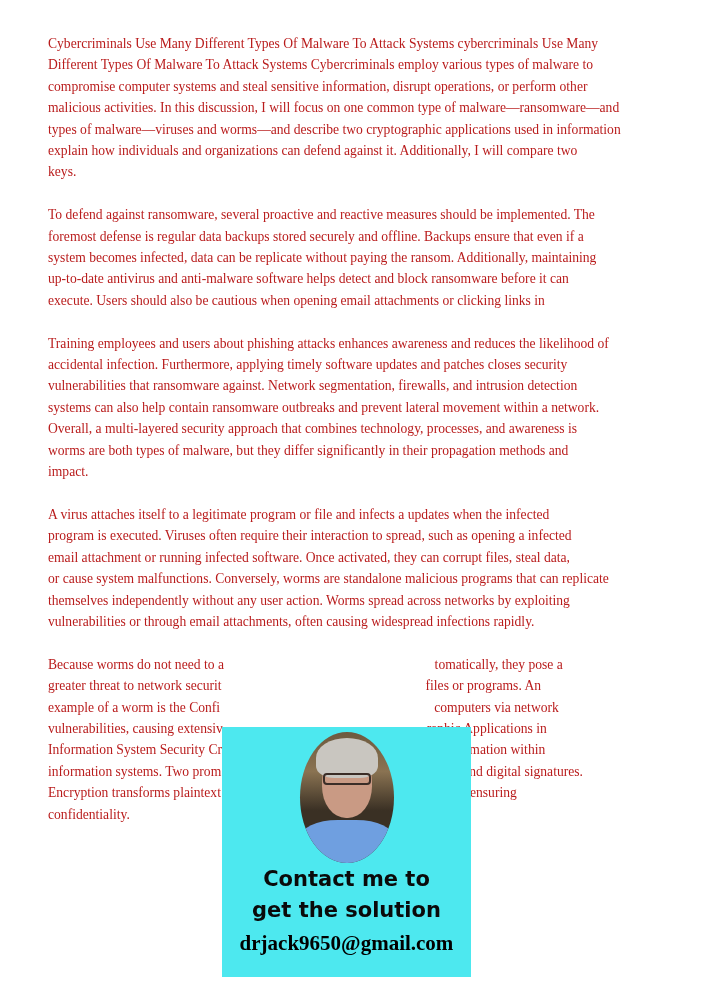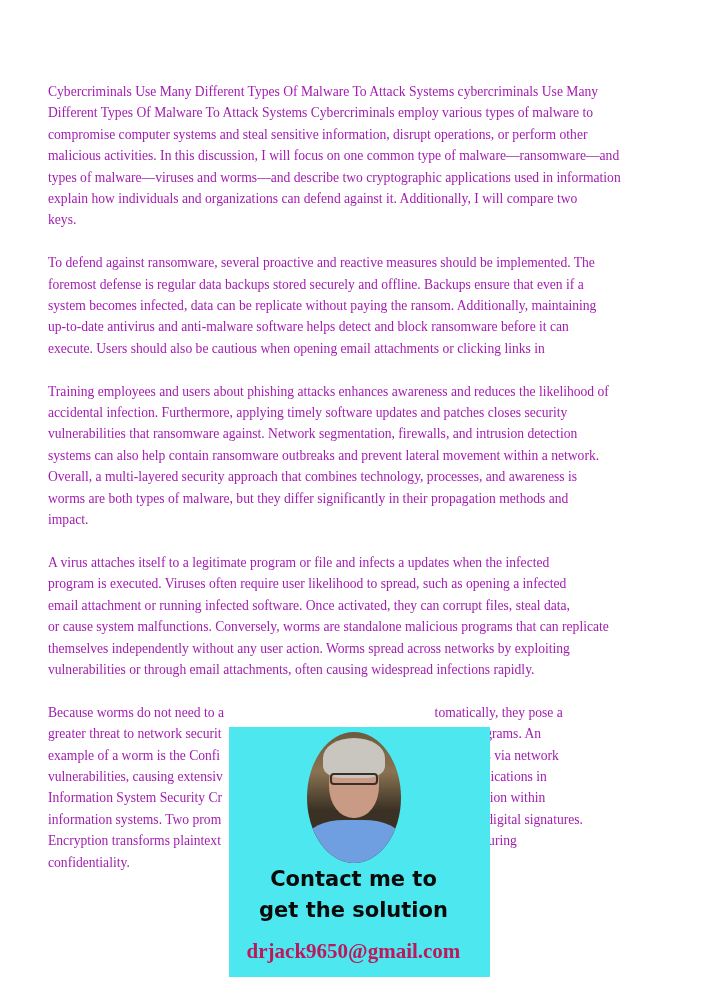--- a/index.html
+++ b/index.html
@@ -1,27 +1,26 @@
 <!DOCTYPE html>
 <html><head>
   <meta charset="utf-8">
   <style>
     html, body { margin: 0; padding: 0; background: #ffffff; }
     body { width: 708px; height: 1000px; position: relative; overflow: hidden; }
     .page {
       position: absolute; left: 48px; top: 33px; width: 610px;
       font-family: "Liberation Serif", serif;
-      font-size: 13.6px; line-height: 21.4px; color: #a21caf; margin-top: 48px;
+      font-size: 13.6px; line-height: 21.4px; color: #b91c1c;
     }
     .para { margin: 0 0 21.4px 0; white-space: normal; }
     .line { display: block; white-space: nowrap; }
     .ad {
-      position: absolute; left: 229px; top: 727px; width: 249px; height: 250px;
+      position: absolute; left: 222px; top: 727px; width: 249px; height: 250px;
       background: #4de8ef;
-      padding-left: 12px;
     }
     .portrait {
       position: absolute; left: 78px; top: 5px; width: 94px; height: 131px;
       border-radius: 50%; overflow: hidden;
       background: linear-gradient(180deg, #6d5a3e 0%, #8a7352 30%, #3a3024 60%, #3a3024 100%);
     }
     .portrait .hair {
       position: absolute; left: 16px; top: 6px; width: 62px; height: 40px;
       border-radius: 50% 50% 30% 30%; background: #c9c6c0;
     }
@@ -38,21 +37,21 @@
       background: #6f9fe0; border-radius: 40% 40% 0 0;
     }
     .ad-headline {
       position: absolute; left: 0; top: 137px; width: 249px; text-align: center;
       font-family: "DejaVu Sans", sans-serif; font-weight: bold;
       font-size: 21px; line-height: 31px; color: #0a0a0a;
     }
     .ad-email {
       position: absolute; left: 0; top: 204px; width: 249px; text-align: center;
       font-family: "Liberation Serif", serif; font-weight: bold;
-      font-size: 21px; color: #be185d; margin-top: 8px;
+      font-size: 21px; color: #000000;
     }
   </style>
 </head>
 <body>
 
 <div class="page">
   <p class="para">
     <span class="line">Cybercriminals Use Many Different Types Of Malware To Attack Systems cybercriminals Use Many</span>
     <span class="line">Different Types Of Malware To Attack Systems Cybercriminals employ various types of malware to</span>
     <span class="line">compromise computer systems and steal sensitive information, disrupt operations, or perform other</span>
@@ -72,21 +71,21 @@
     <span class="line">Training employees and users about phishing attacks enhances awareness and reduces the likelihood of</span>
     <span class="line">accidental infection. Furthermore, applying timely software updates and patches closes security</span>
     <span class="line">vulnerabilities that ransomware against. Network segmentation, firewalls, and intrusion detection</span>
     <span class="line">systems can also help contain ransomware outbreaks and prevent lateral movement within a network.</span>
     <span class="line">Overall, a multi-layered security approach that combines technology, processes, and awareness is</span>
     <span class="line">worms are both types of malware, but they differ significantly in their propagation methods and</span>
     <span class="line">impact.</span>
   </p>
   <p class="para">
     <span class="line">A virus attaches itself to a legitimate program or file and infects a updates when the infected</span>
-    <span class="line">program is executed. Viruses often require user likelihood to spread, such as opening a infected</span>
+    <span class="line">program is executed. Viruses often require their interaction to spread, such as opening a infected</span>
     <span class="line">email attachment or running infected software. Once activated, they can corrupt files, steal data,</span>
     <span class="line">or cause system malfunctions. Conversely, worms are standalone malicious programs that can replicate</span>
     <span class="line">themselves independently without any user action. Worms spread across networks by exploiting</span>
     <span class="line">vulnerabilities or through email attachments, often causing widespread infections rapidly.</span>
   </p>
   <p class="para">
     <span class="line" style="white-space:pre">Because worms do not need to a                                                              tomatically, they pose a</span>
     <span class="line" style="white-space:pre">greater threat to network securit                                                            files or programs. An</span>
     <span class="line" style="white-space:pre">example of a worm is the Confi                                                               computers via network</span>
     <span class="line" style="white-space:pre">vulnerabilities, causing extensiv                                                            raphic Applications in</span>

